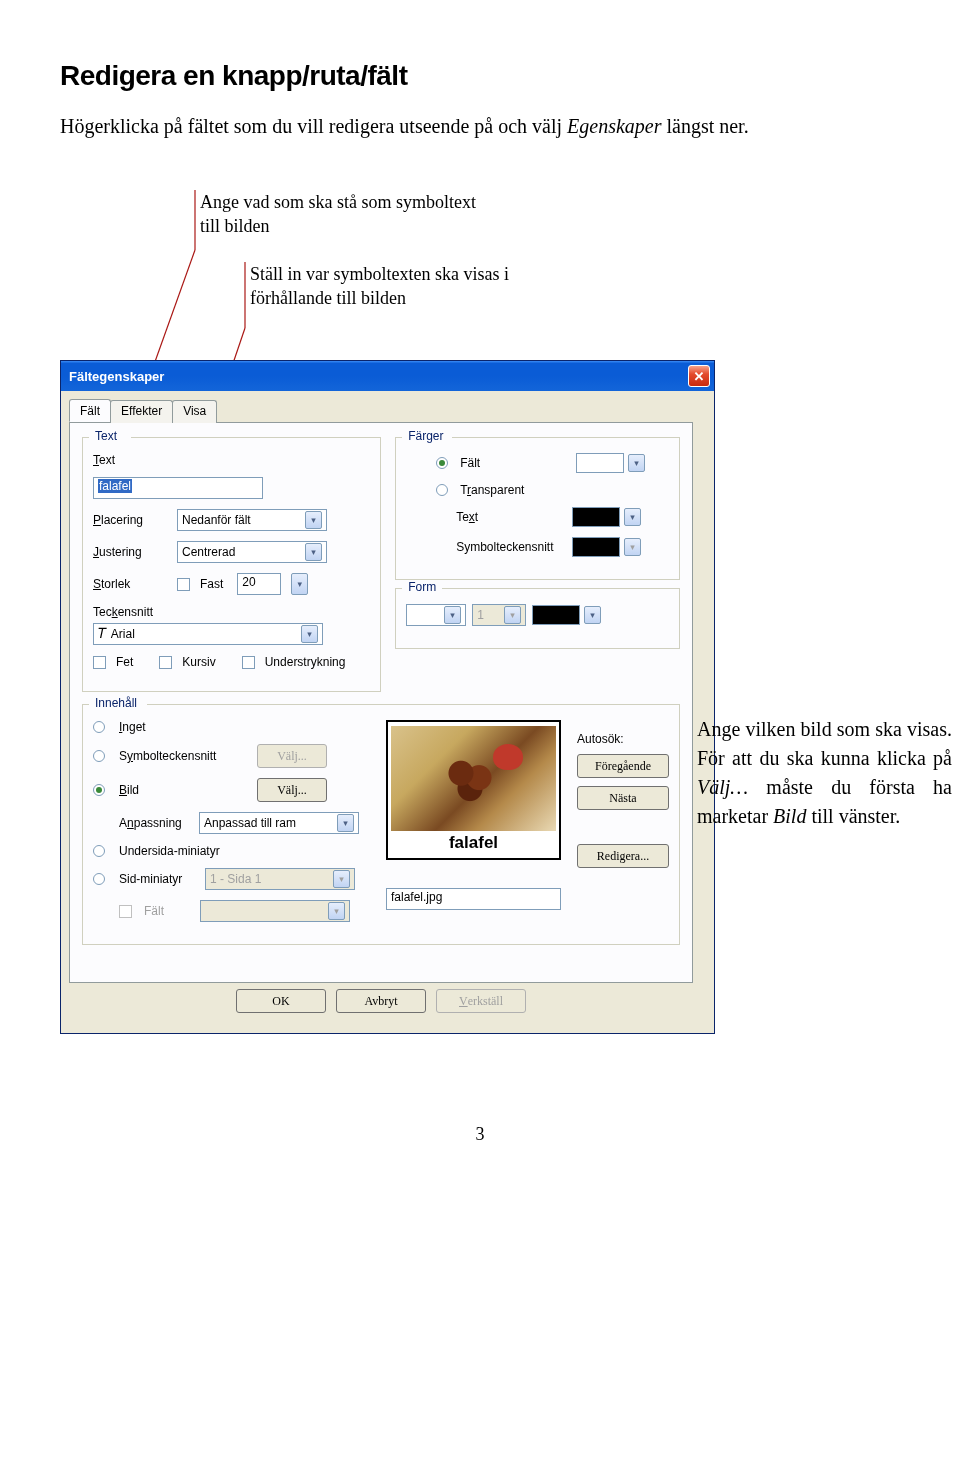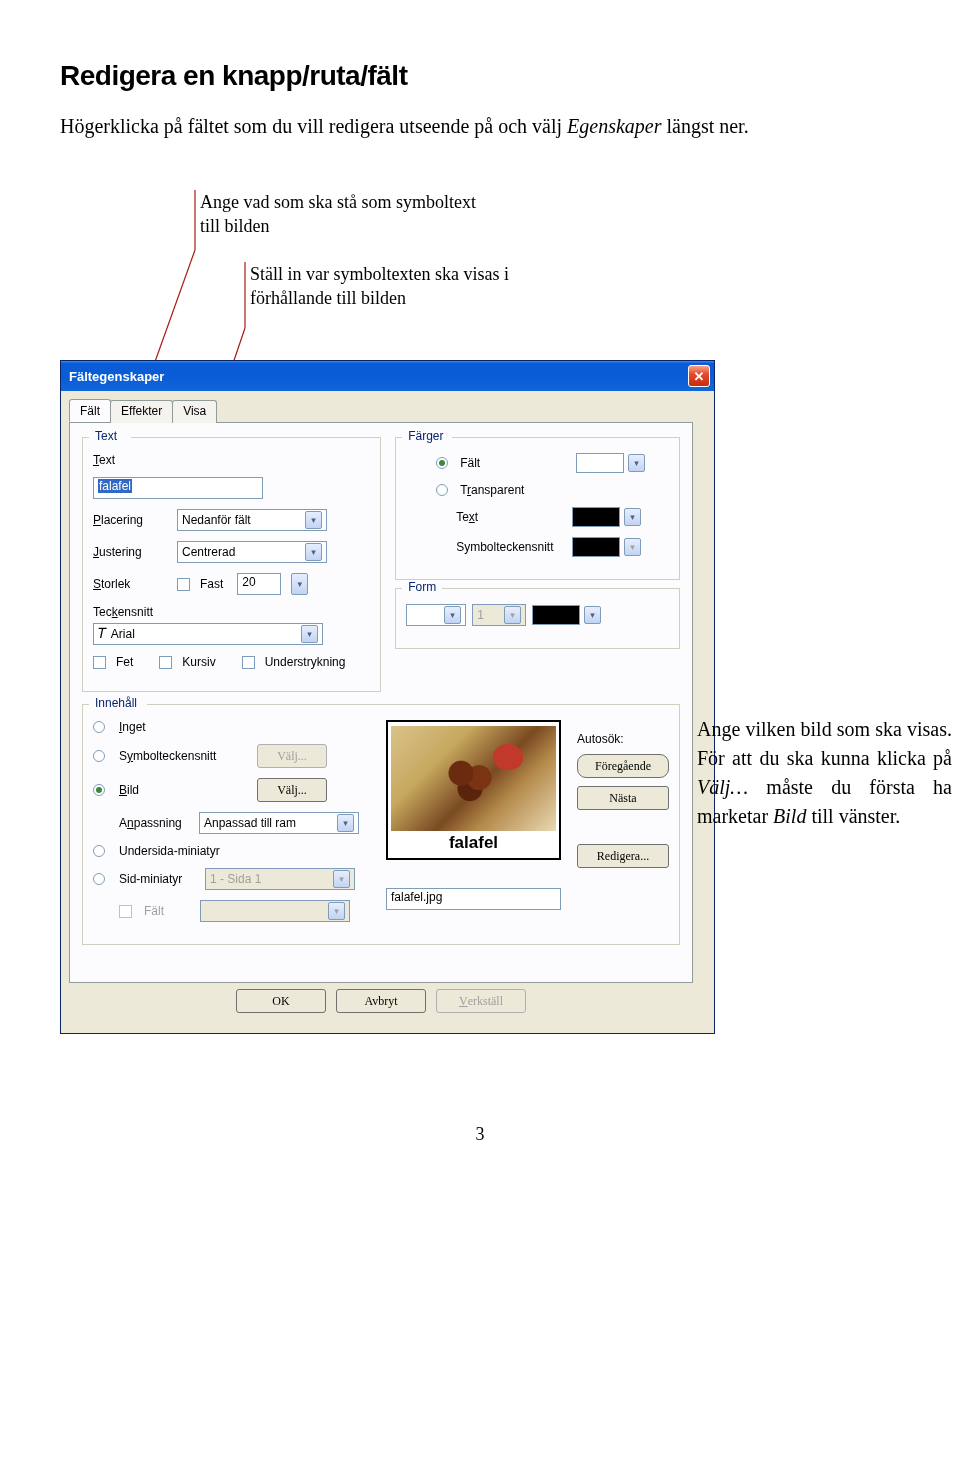--- a/index.html
+++ b/index.html
@@ -399,21 +399,21 @@
               <div>
                 <div class="image-preview">
                   <div class="photo"></div>
                   <div class="caption">falafel</div>
                 </div>
                 <div class="win-input" style="width:175px;margin-top:28px;">falafel.jpg</div>
               </div>
               <div class="side-btns">
                 <div style="height:4px;"></div>
                 <span>Autosök:</span>
-                <span class="win-btn" style="width:92px;border-radius:9px;">Föregående</span>
+                <span class="win-btn" style="width:92px;">Föregående</span>
                 <span class="win-btn" style="width:92px;">Nästa</span>
                 <div style="height:18px;"></div>
                 <span class="win-btn" style="width:92px;">Redigera...</span>
               </div>
             </div>
           </div>
         </div>
 
       </div>
 

